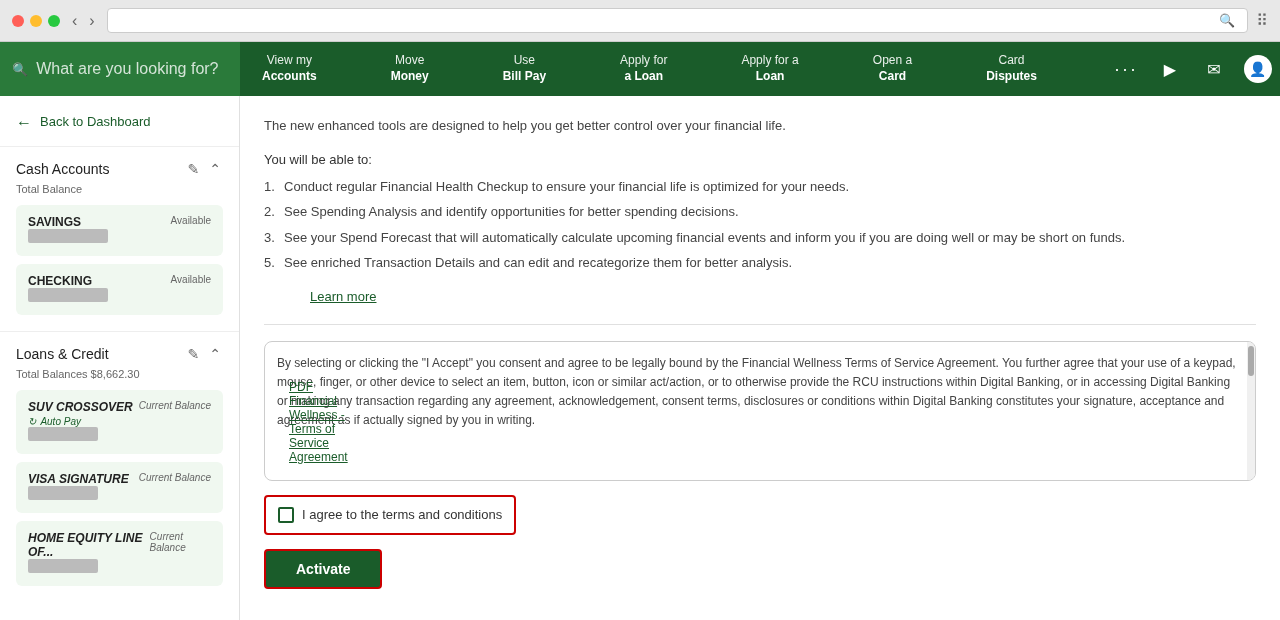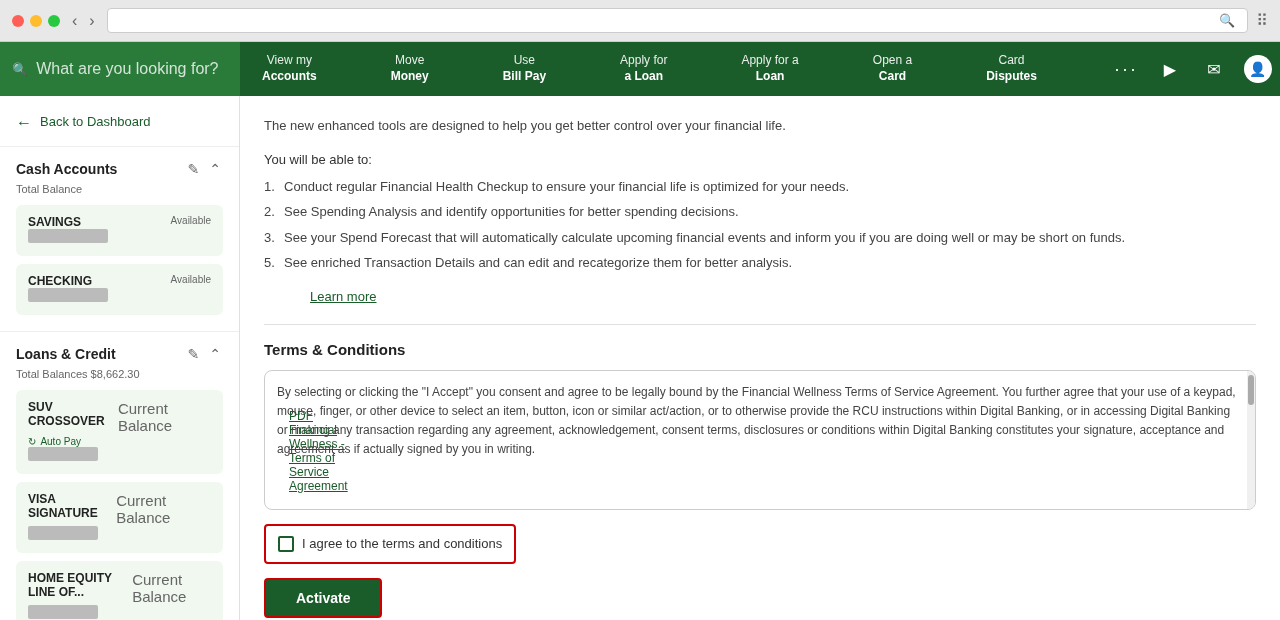--- a/index.html
+++ b/index.html
@@ -34,36 +34,36 @@
     
     .app-body { display: flex; height: calc(620px - 54px - 36px); }
 
     
     .sidebar { width: 240px; background: white; overflow-y: auto; flex-shrink: 0; border-right: 1px solid #e0e0e0; }
     .back-btn { display: flex; align-items: center; gap: 8px; padding: 16px; cursor: pointer; color: #1a5c2a; font-size: 13px; font-weight: 500; border-bottom: 1px solid #eee; }
     .back-arrow { font-size: 16px; }
 
     .account-section { padding: 12px 16px 8px; }
     .account-section-header { display: flex; align-items: center; justify-content: space-between; margin-bottom: 4px; }
-    .account-section-title { font-size: 14px; font-weight: 700; color: #222; }
+    .account-section-title { font-size: 14px; font-weight: 400; color: #222; }
     .section-actions { display: flex; gap: 6px; }
     .section-action-btn { background: none; border: none; cursor: pointer; color: #666; font-size: 14px; padding: 2px; }
     .account-total { font-size: 11px; color: #666; margin-bottom: 10px; }
 
     .account-card { background: #f0f8f0; border-radius: 6px; padding: 10px 12px; margin-bottom: 8px; }
     .account-card-header { display: flex; justify-content: space-between; align-items: flex-start; }
     .account-card-name { font-size: 12px; font-weight: 600; color: #222; }
     .account-card-label { font-size: 10px; color: #666; }
     .account-card-balance-blur { display: inline-block; background: #bbb; height: 14px; width: 80px; border-radius: 2px; }
 
     .loans-section { padding: 12px 16px; border-top: 1px solid #eee; }
-    .loan-item { background: #f0f8f0; border-radius: 6px; padding: 10px 12px; margin-bottom: 8px; }
+    .loan-item { background: #f0f8f0; border-radius: 6px; padding: 10px 12px; margin-bottom: 8px; font-style: italic; }
     .loan-item-header { display: flex; justify-content: space-between; }
     .loan-item-name { font-size: 12px; font-weight: 600; color: #222; }
-    .loan-item-label { font-size: 15px; color: #666; }
+    .loan-item-label { font-size: 10px; color: #666; }
     .loan-autopay { font-size: 10px; color: #1a5c2a; display: flex; align-items: center; gap: 4px; margin-top: 2px; }
     .loan-balance-blur { display: inline-block; background: #bbb; height: 14px; width: 70px; border-radius: 2px; }
 
     
     .main-content { flex: 1; background: white; overflow-y: auto; padding: 20px 24px; }
     .intro-text { color: #444; font-size: 13px; margin-bottom: 12px; line-height: 1.5; }
     .section-subtitle { color: #333; font-size: 13px; font-weight: 500; margin-bottom: 10px; margin-top: 16px; }
     .benefit-list { list-style: none; margin-bottom: 16px; padding-left: 0; }
     .benefit-list li { font-size: 13px; color: #444; margin-bottom: 6px; padding-left: 20px; position: relative; line-height: 1.5; }
     .benefit-list li::before { content: attr(data-num) '.'; position: absolute; left: 0; color: #444; }
@@ -234,21 +234,20 @@
       <li data-num="1">Conduct regular Financial Health Checkup to ensure your financial life is optimized for your needs.</li>
       <li data-num="2">See Spending Analysis and identify opportunities for better spending decisions.</li>
       <li data-num="3">See your Spend Forecast that will automatically calculate upcoming financial events and inform you if you are doing well or may be short on funds.</li>
       <li data-num="5">See enriched Transaction Details and can edit and recategorize them for better analysis.</li>
     </ol>
 
     <a class="learn-more-link">Learn more</a>
 
     <hr class="divider">
 
-    <h3 class="terms-title">Terms &amp; Conditions</h3>
 
     <div class="terms-box">
       <p class="terms-text">By selecting or clicking the "I Accept" you consent and agree to be legally bound by the Financial Wellness Terms of Service Agreement. You further agree that your use of a keypad, mouse, finger, or other device to select an item, button, icon or similar act/action, or to otherwise provide the RCU instructions within Digital Banking, or in accessing Digital Banking or making any transaction regarding any agreement, acknowledgement, consent terms, disclosures or conditions within Digital Banking constitutes your signature, acceptance and agreement as if actually signed by you in writing.</p>
       <div class="terms-scrollbar">
         <div class="terms-scrollbar-thumb"></div>
       </div>
       <div style="position:absolute; bottom:8px; left:12px;">
         <a class="terms-pdf-link">PDF Financial Wellness - Terms of Service Agreement</a>
       </div>
     </div>

